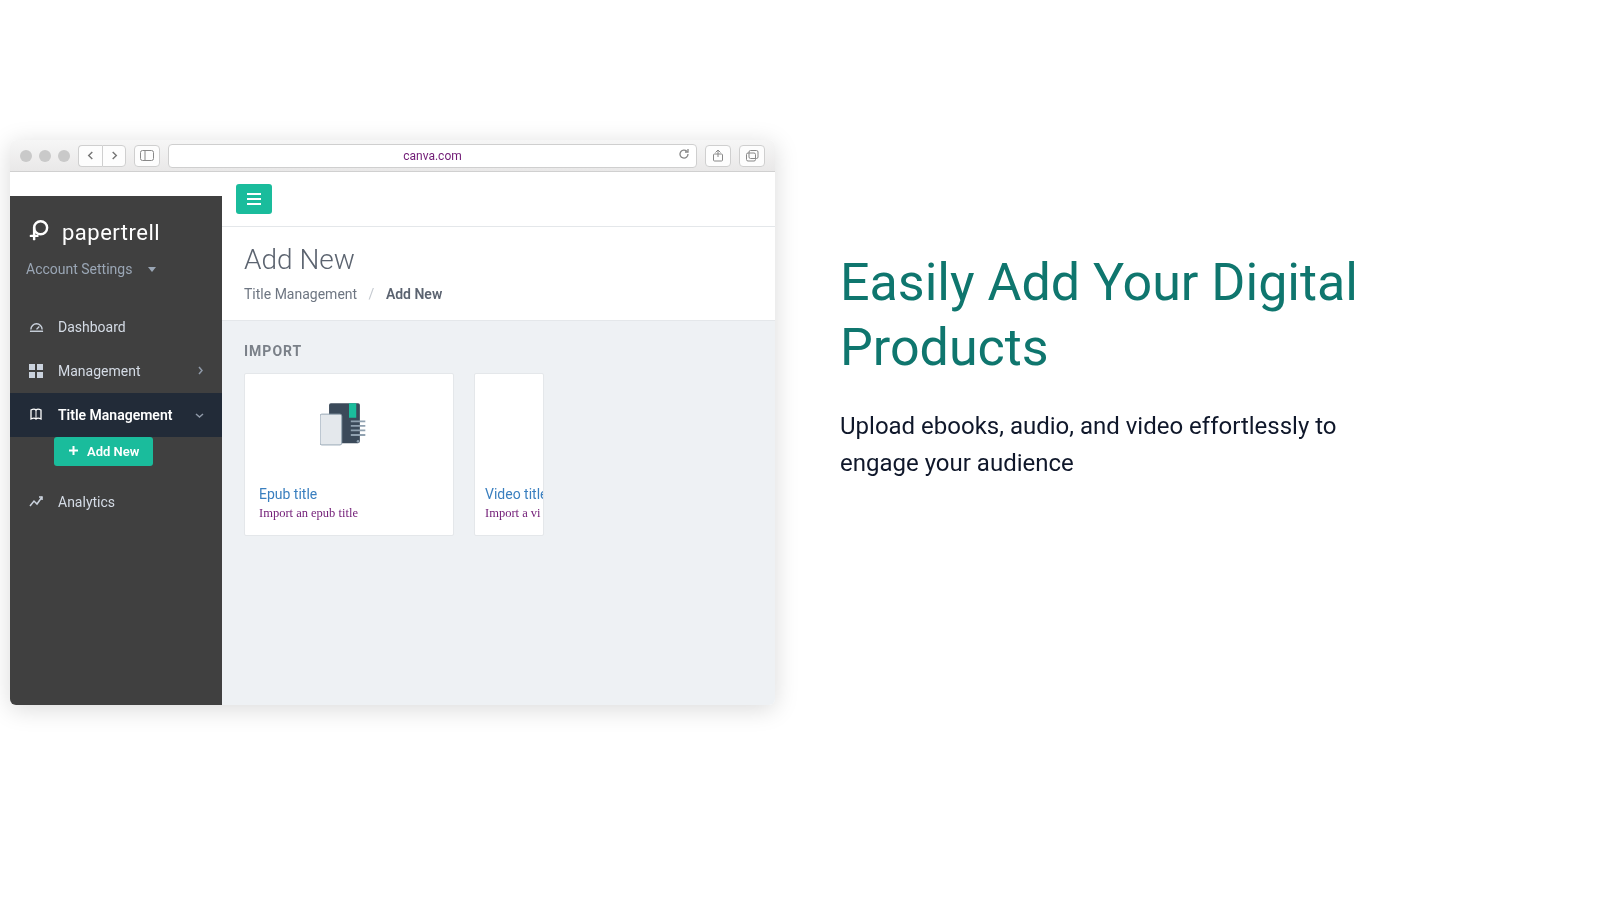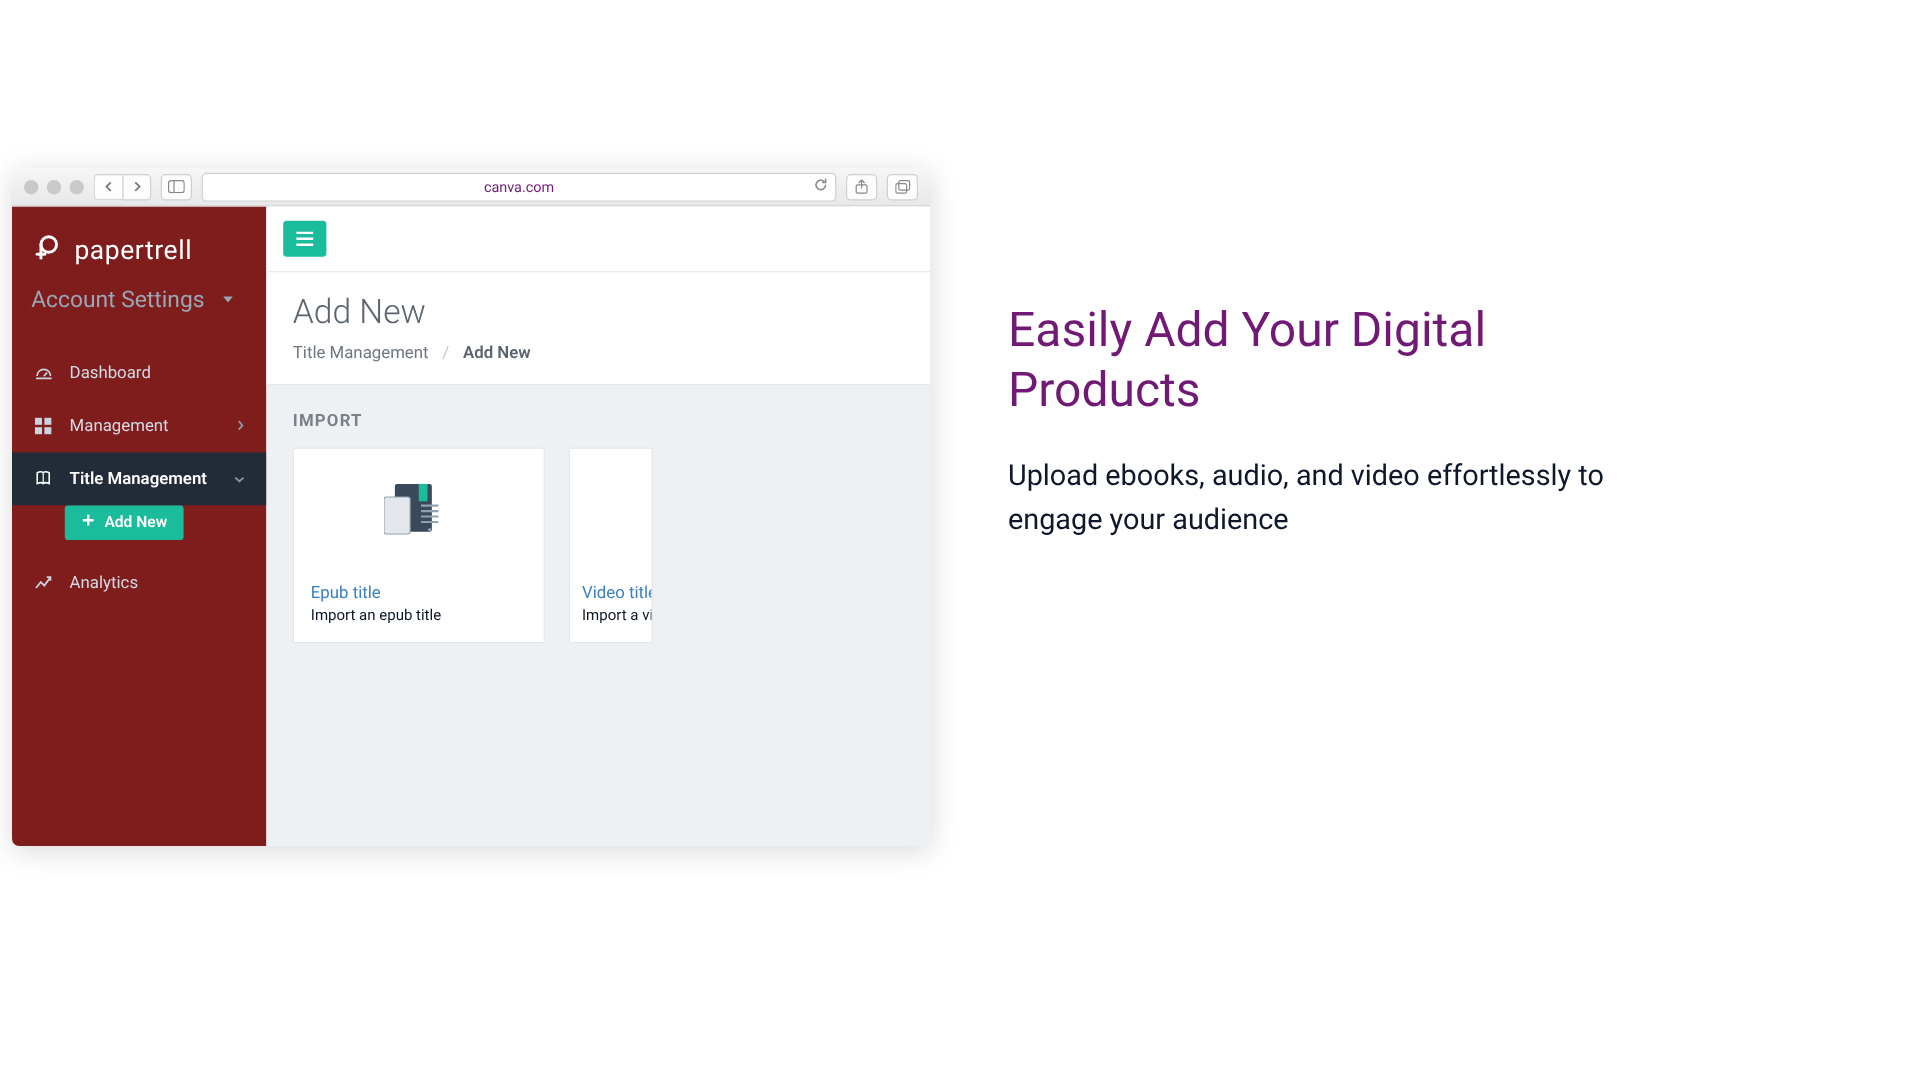--- a/index.html
+++ b/index.html
@@ -80,36 +80,37 @@
     font-size: 12px; color: #777;
   }
   
   .app {
     flex: 1;
     display: flex;
     overflow: hidden;
   }
   .sidebar {
     width: 212px;
-    background: #7f1d1d;
+    background: #404040;
     color: #cbd3de;
     font-size: 14px;
     display: flex;
     flex-direction: column;
+    margin-top: 24px;
   }
   .sidebar-brand {
     padding: 22px 16px 8px 16px;
     display: flex;
     align-items: center;
     gap: 10px;
   }
   .brand-name { color: #fff; font-size: 22px; font-weight: 400; letter-spacing: 0.5px; }
   .account-row {
     padding: 6px 16px 16px 16px;
-    font-size: 19px;
+    font-size: 14px;
     color: #9aa6b5;
     display: flex;
     align-items: center;
     gap: 16px;
   }
   .caret-down {
     width: 0; height: 0;
     border-left: 4px solid transparent;
     border-right: 4px solid transparent;
     border-top: 5px solid #9aa6b5;
@@ -198,31 +199,31 @@
     overflow: hidden;
     flex-shrink: 0;
   }
   .card.cut { width: 70px; }
   .card-ico {
     height: 102px;
     display:flex; align-items:center; justify-content:center;
   }
   .card-body { padding: 10px 14px 0 14px; }
   .card-title { color: #3a7fbf; font-size: 14px; margin-bottom: 4px; }
-  .card-sub { color: #0f172a; font-size: 12.5px; }
+  .card-sub { color: #701a75; font-size: 12.5px; font-family: Liberation Serif, serif; }
   
   .promo {
     position: absolute;
     left: 840px;
     top: 250px;
     width: 560px;
   }
   .promo h1 {
-    color: #701a75;
-    font-size: 40px;
+    color: #0f766e;
+    font-size: 52px;
     font-weight: 400;
     line-height: 1.25;
     margin-bottom: 28px;
   }
   .promo p {
     color: #0f172a;
     font-size: 24px;
     line-height: 1.55;
   }
 </style>

